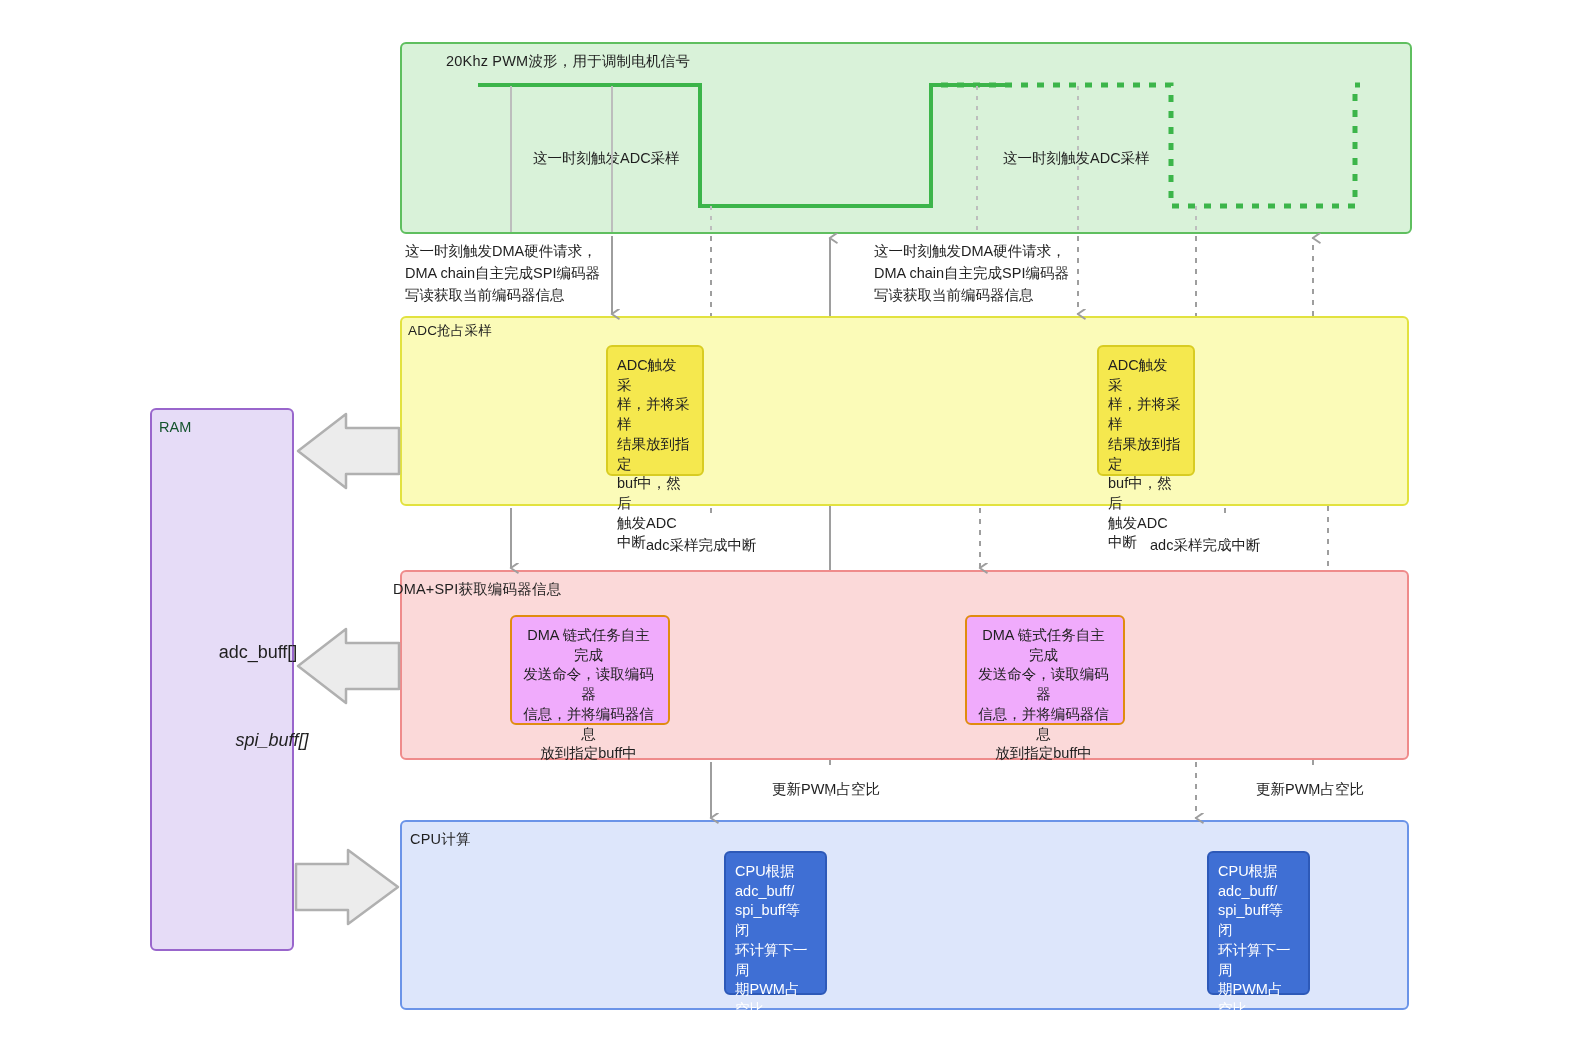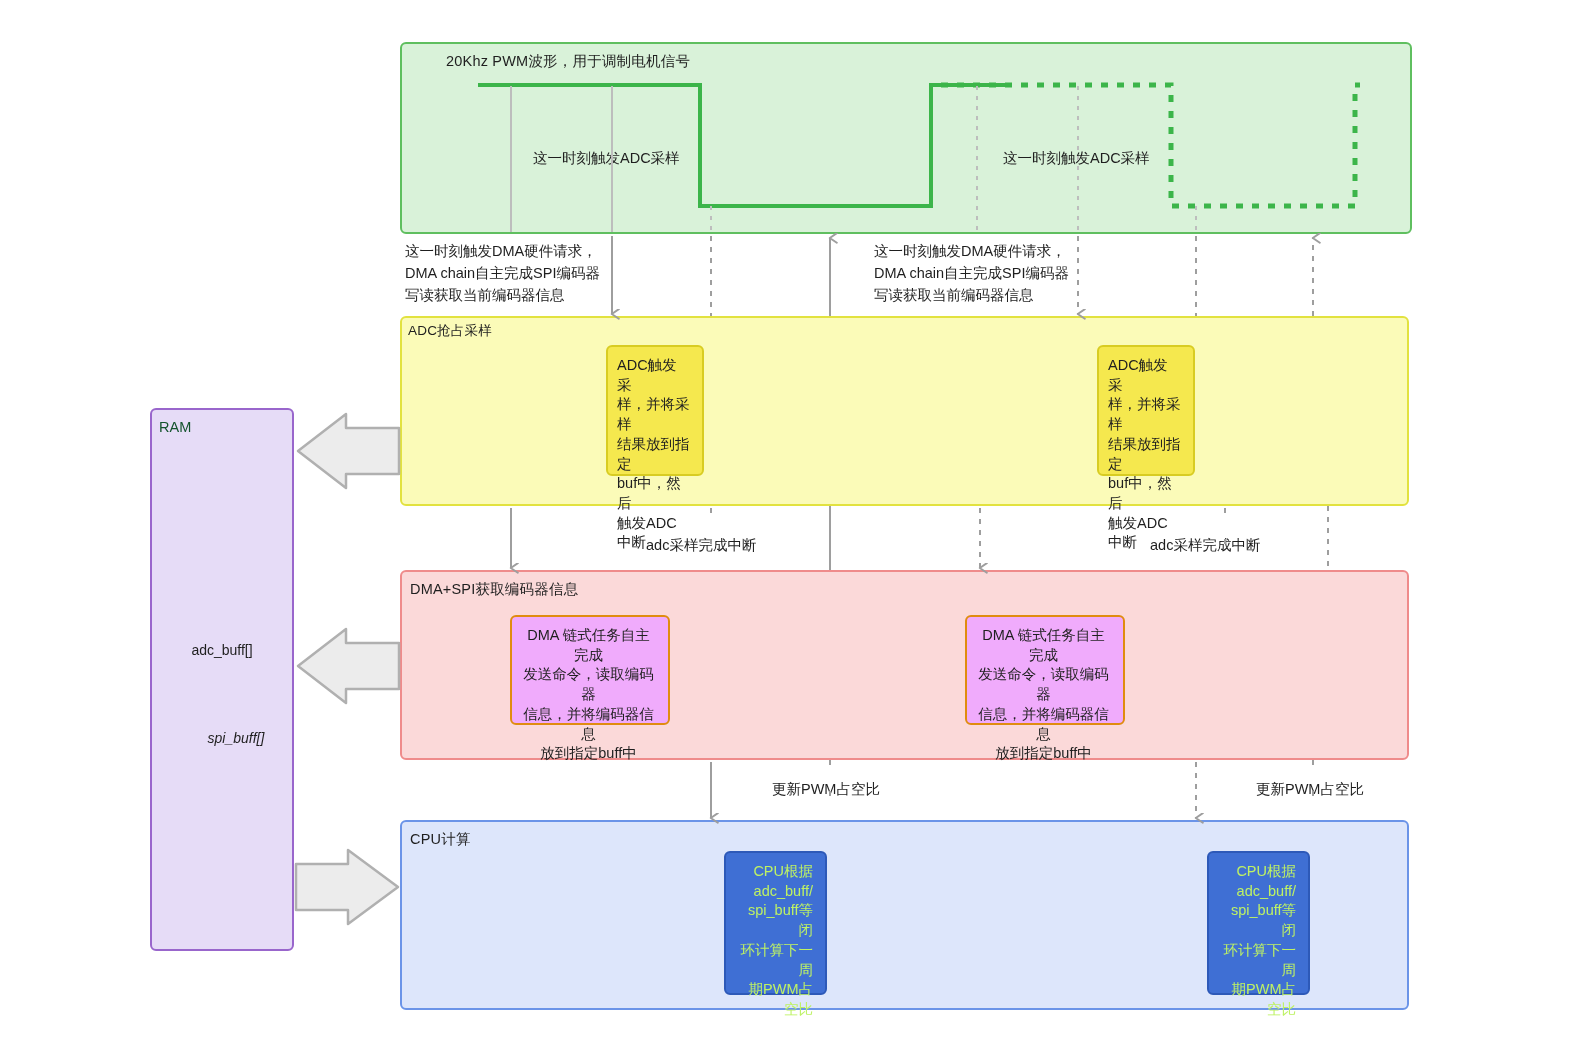--- a/index.html
+++ b/index.html
@@ -41,34 +41,35 @@
     border-width: 2px;
     border-style: solid;
     padding: 9px 12px 6px 9px;
     font-size: 14.5px;
     line-height: 1.36;
     color: #1f1f1f;
     white-space: pre-line;
   }
   .note-adc { background: #f5e84e; border-color: #d8cc22; }
   .note-dma { background: #f0abfc; border-color: #e08c10; text-align: center; }
-  .note-cpu { background: #3f6fd4; border-color: #2d59b8; color: #bef264; text-align: right; }
+  .note-cpu { background: #3f6fd4; border-color: #2d59b8; color: #ffffff; }
 
   .ram-label {
     position: absolute;
     font-size: 14.5px;
     color: #14532d;
     white-space: nowrap;
   }
   .ram-var {
     position: absolute;
-    font-size: 14px;
+    font-size: 18px;
     color: #1f1f1f;
     text-align: center;
     white-space: nowrap;
+    margin-left: 36px;
   }
 
   .conn-label {
     position: absolute;
     font-size: 14.5px;
     color: #1f1f1f;
     white-space: nowrap;
   }
 
   svg.overlay {
@@ -96,21 +97,21 @@
 结果放到指定
 buf中，然后
 触发ADC中断</div>
   <div class="note note-adc" style="left:1097px; top:345px; width:98px; height:131px;">ADC触发采
 样，并将采样
 结果放到指定
 buf中，然后
 触发ADC中断</div>
 
   <div class="lane dma-lane" style="left:400px; top:570px; width:1009px; height:190px;"></div>
-  <div class="lane-title" style="left:410px; top:580px;">DMA+SPI获取编码器信息</div>
+  <div class="lane-title" style="left:393px; top:580px;">DMA+SPI获取编码器信息</div>
 
   <div class="note note-dma" style="left:510px; top:615px; width:160px; height:110px;">DMA 链式任务自主完成
 发送命令，读取编码器
 信息，并将编码器信息
 放到指定buff中</div>
   <div class="note note-dma" style="left:965px; top:615px; width:160px; height:110px;">DMA 链式任务自主完成
 发送命令，读取编码器
 信息，并将编码器信息
 放到指定buff中</div>
 

